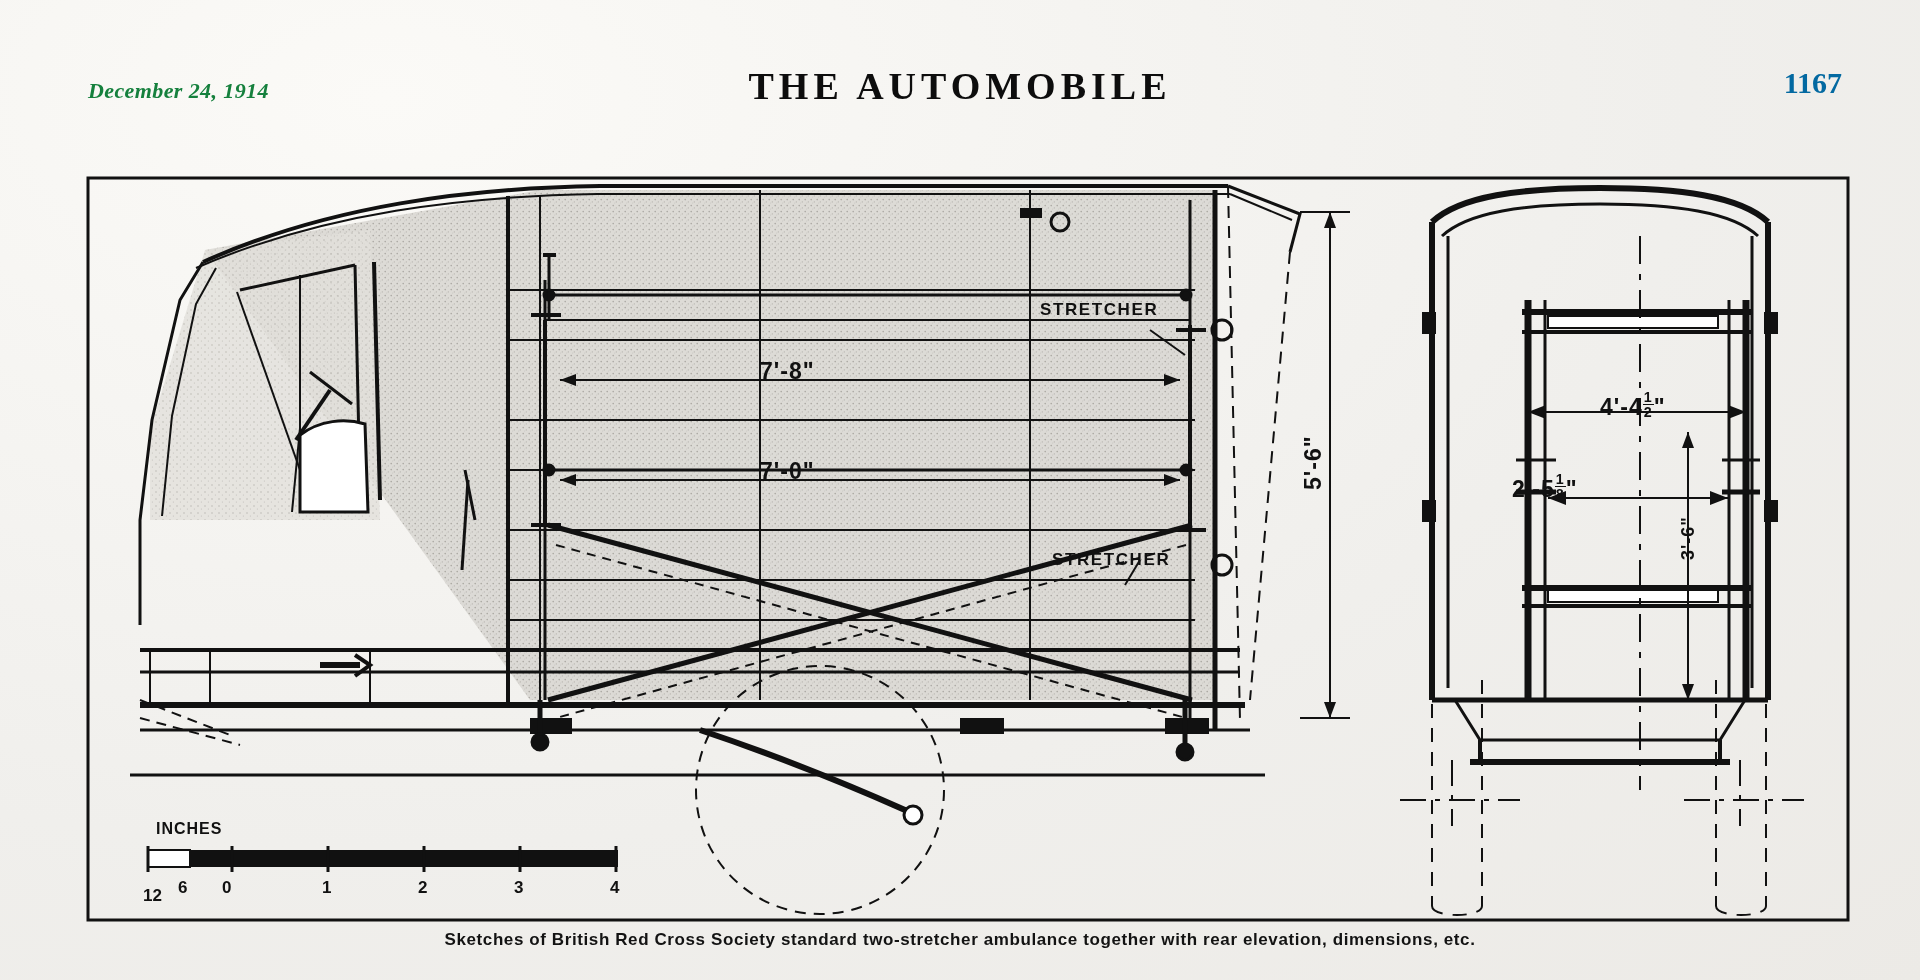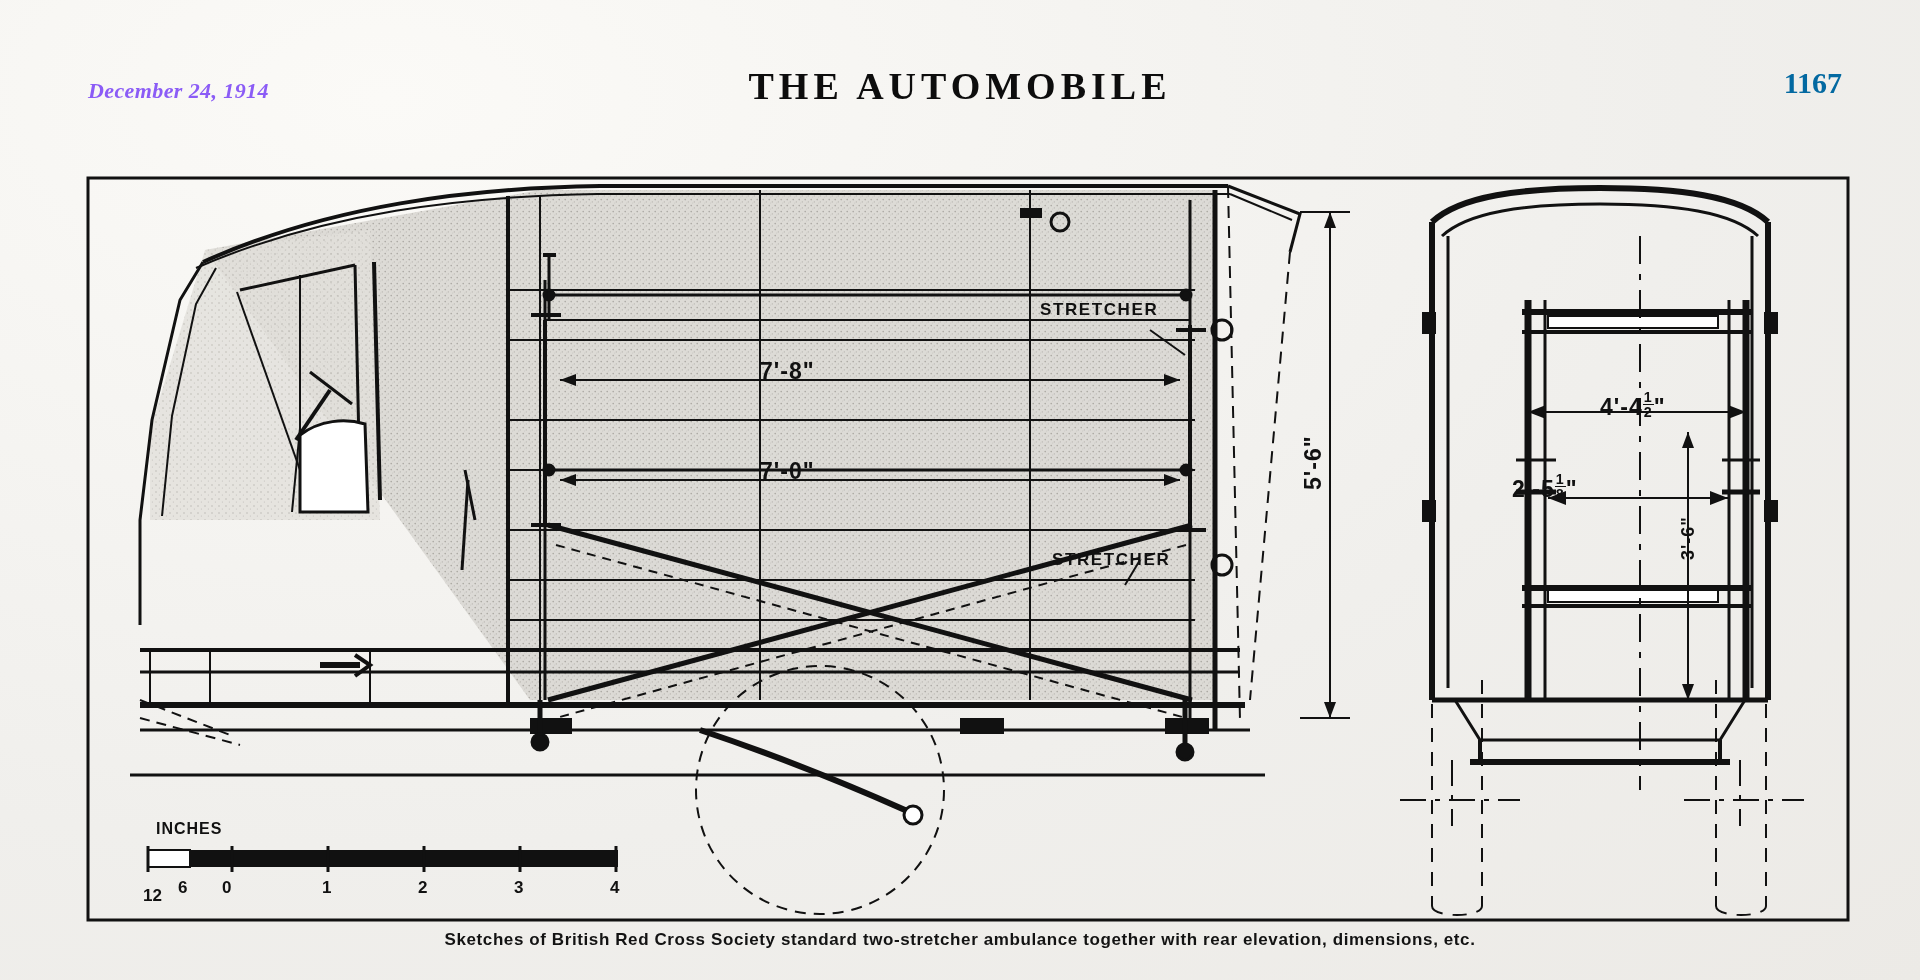--- a/index.html
+++ b/index.html
@@ -21,21 +21,21 @@
     position:absolute;inset:0;
   }
 
   
   .hdr{
     position:absolute;top:0;left:0;width:1920px;height:140px;
   }
   .hdr-date{
     position:absolute;left:88px;top:78px;
     font-family:"Liberation Serif", serif;
-    font-style:italic;font-weight:bold;font-size:22px;color:#8b5cf6;
+    font-style:italic;font-weight:bold;font-size:22px;color:#15803d;
     letter-spacing:.4px;
   }
   .hdr-title{
     position:absolute;left:0;top:64px;width:1920px;text-align:center;
     font-family:"Liberation Serif", serif;
     font-weight:bold;font-size:38px;letter-spacing:5px;color:#0d0d0d;
   }
   .hdr-page{
     position:absolute;right:78px;top:66px;
     font-family:"Liberation Serif", serif;

